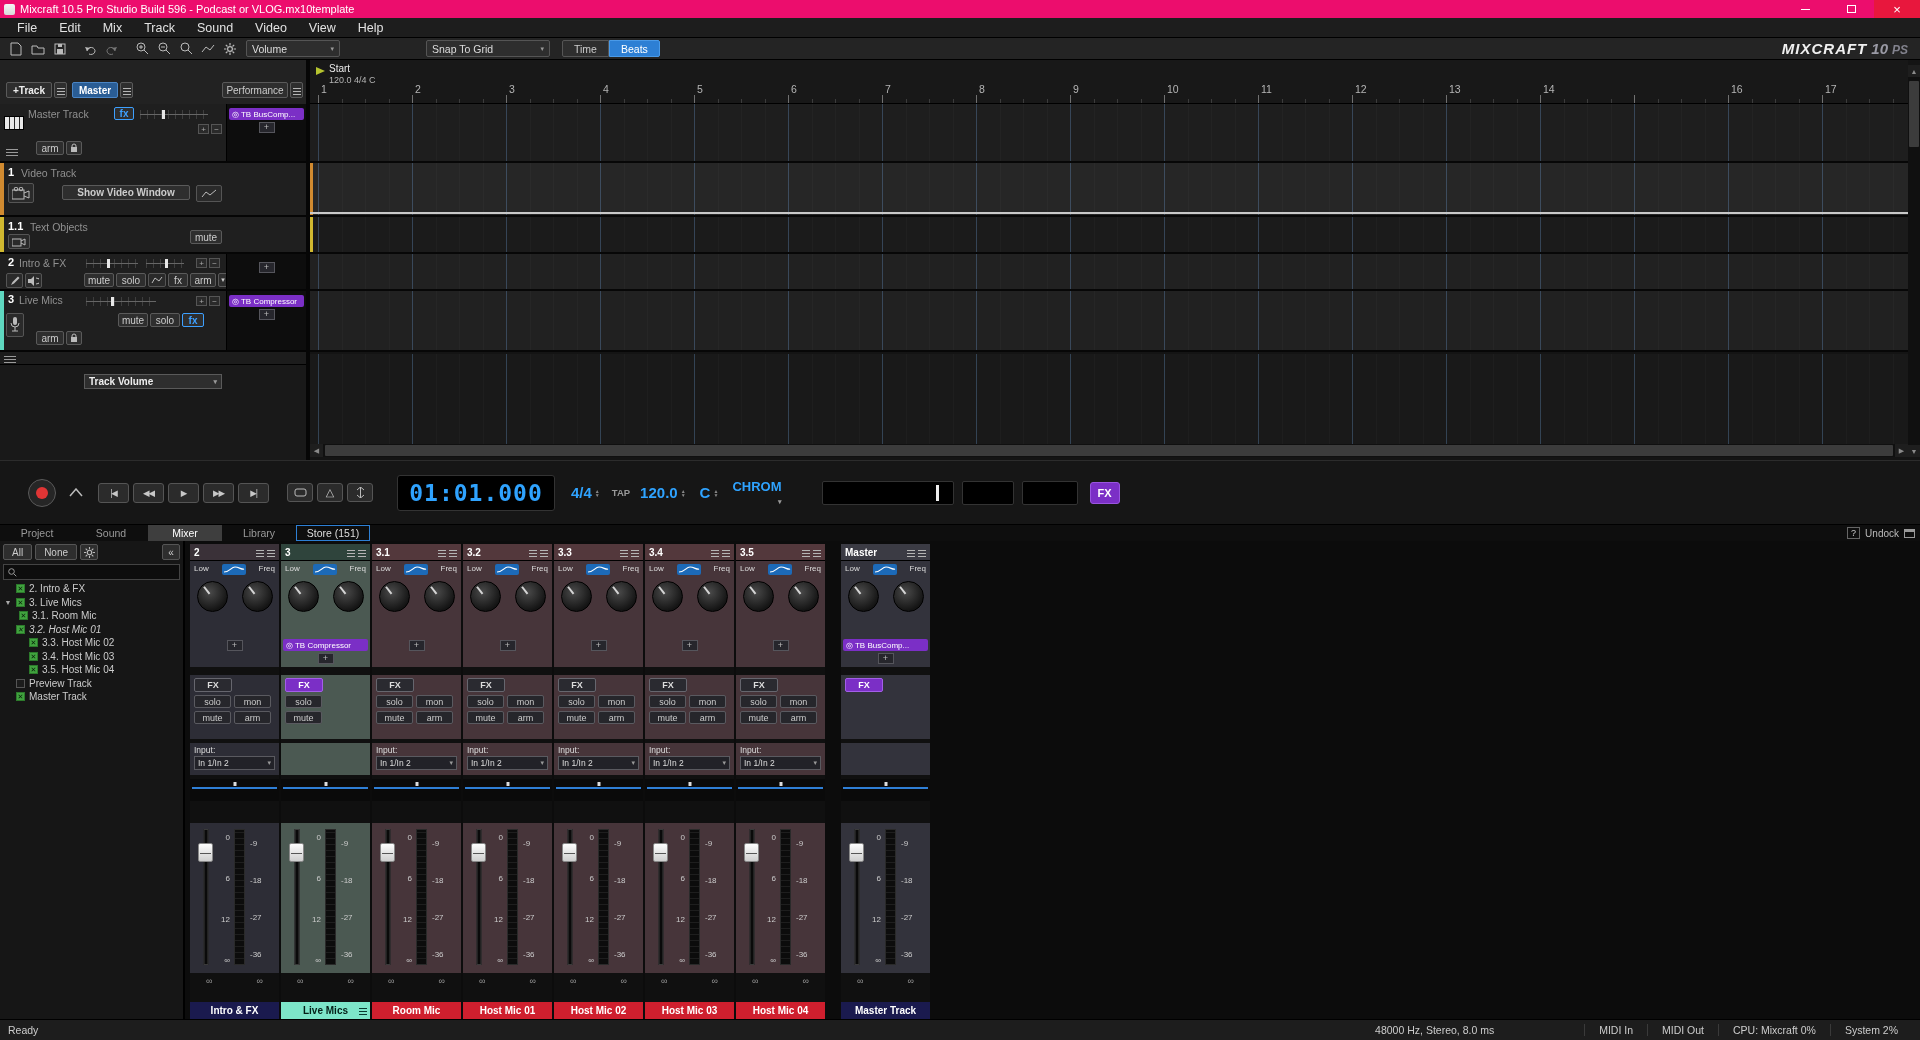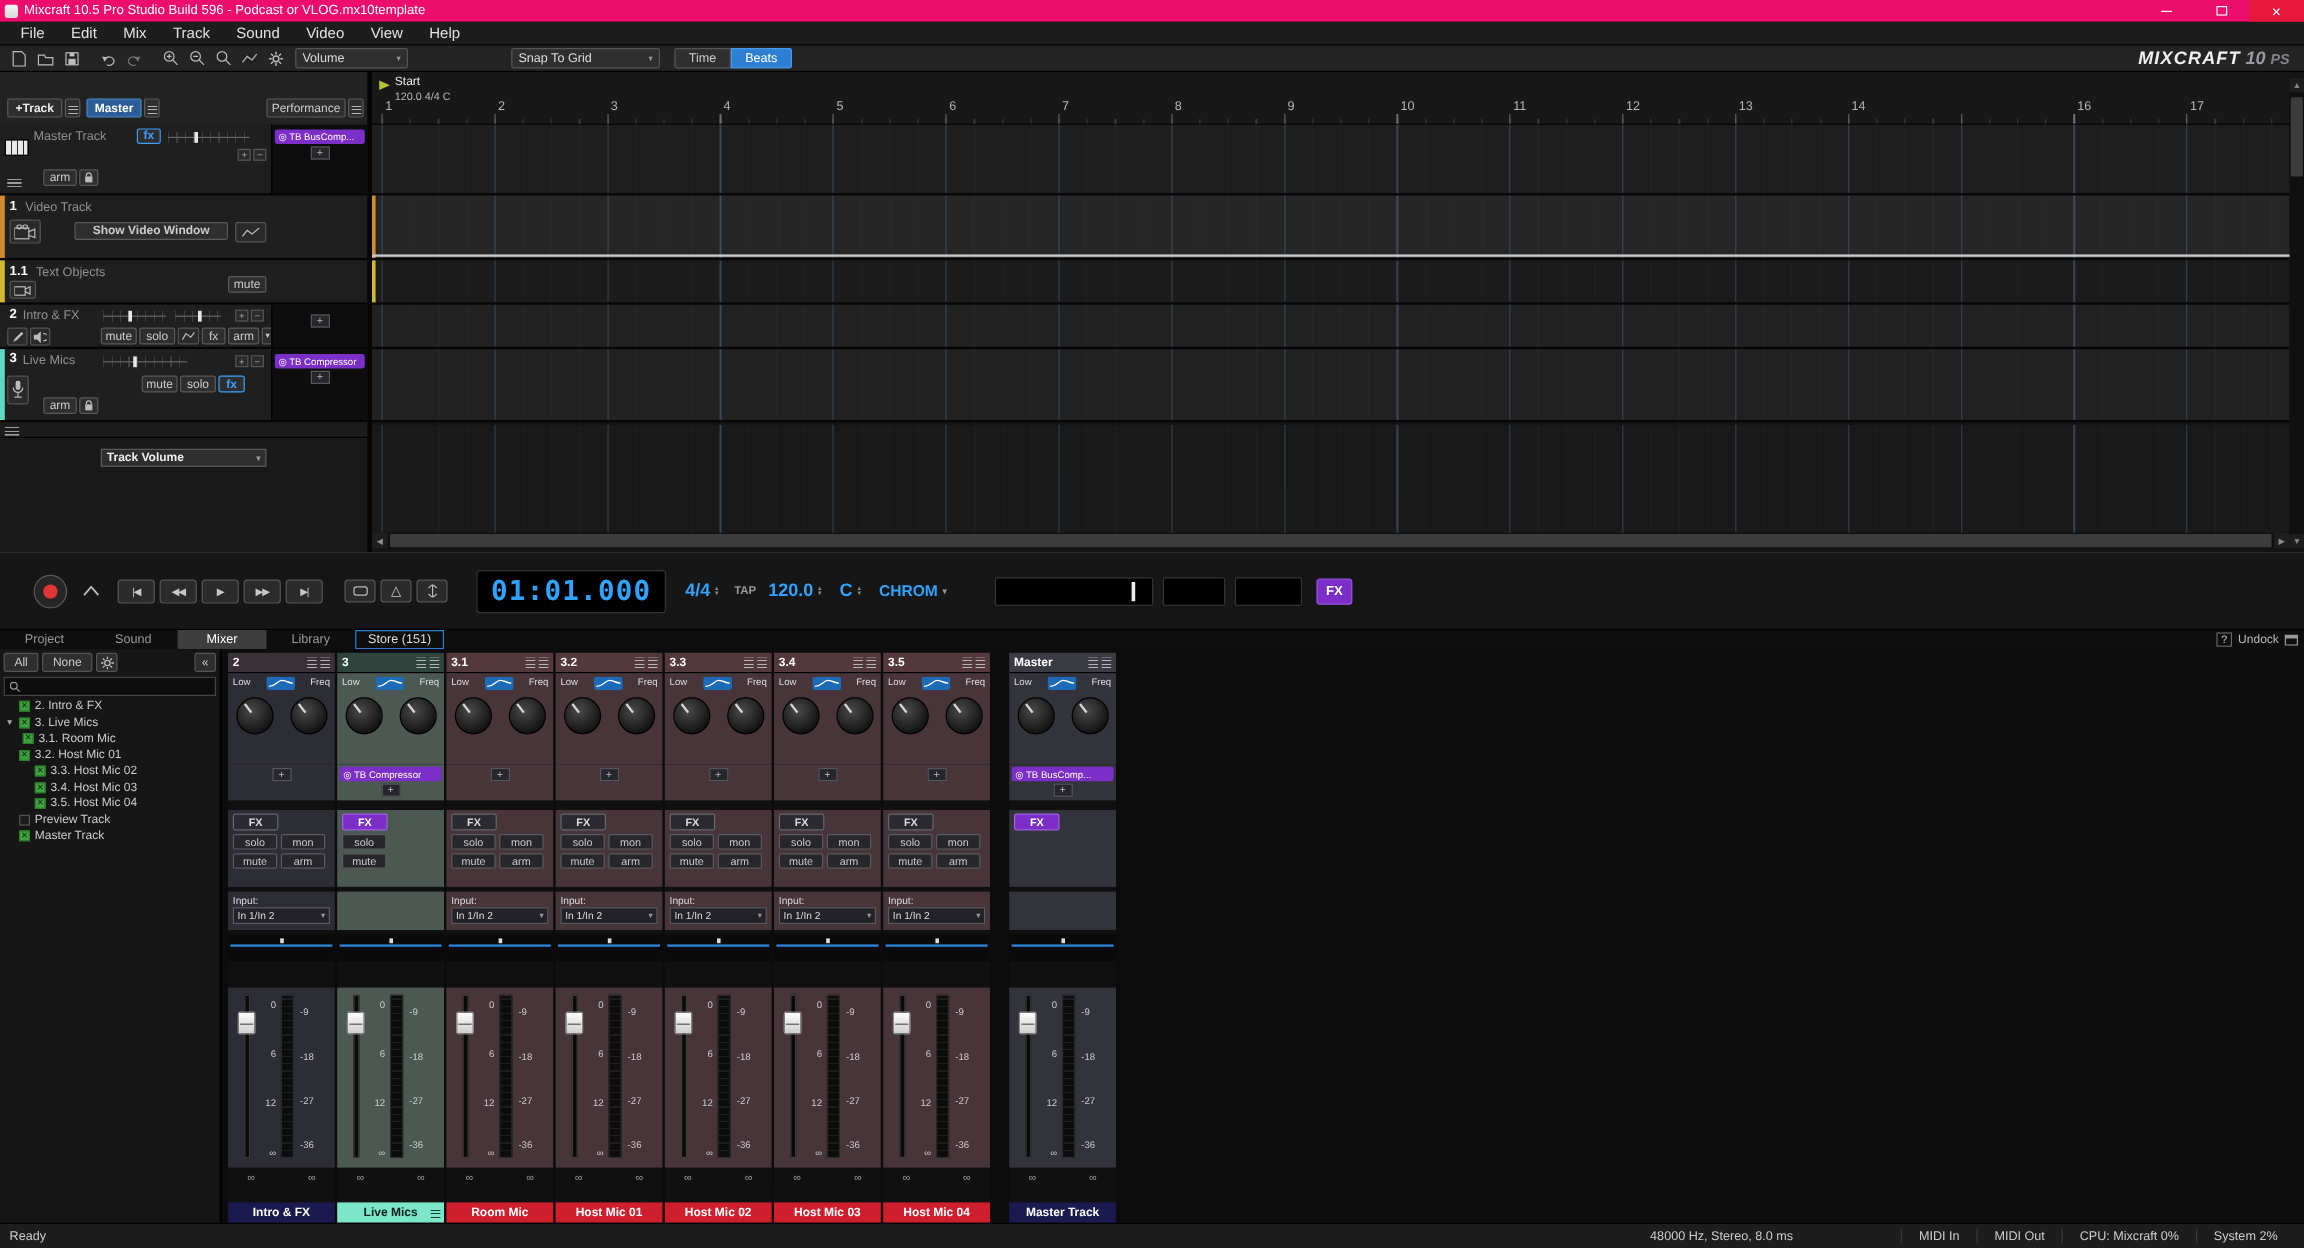--- a/index.html
+++ b/index.html
@@ -128,21 +128,21 @@
     color:#c8c8c8; font-size:8.5px; letter-spacing:-1px; display:flex; align-items:center; justify-content:center; margin-right:4px; }
   .mode-group { display:flex; margin-left:14px; }
   .mode-btn { width:26px; height:19px; background:#2b2b2b; border:1px solid #555; border-radius:3px;
     color:#c8c8c8; display:flex; align-items:center; justify-content:center; margin-right:4px; font-size:11px; }
   .time-display { margin-left:20px; width:158px; height:36px; background:#000; border:1px solid #333; border-radius:3px;
     display:flex; align-items:center; justify-content:center; font-family:"DejaVu Sans Mono", monospace;
     font-weight:bold; font-size:23px; color:#2fa3ff; letter-spacing:1px; }
   .blue-val { color:#2fa3ff; font-weight:bold; font-size:15px; }
   .spinner { display:flex; flex-direction:column; font-size:5px; color:#888; margin-left:3px; line-height:4px; }
   .tap { margin-left:12px; color:#999; font-size:9.5px; font-weight:bold; }
-  .chrom { margin-left:14px; color:#2fa3ff; font-weight:bold; font-size:13px; display:flex; align-items:center; gap:4px; }
+  .chrom { margin-left:14px; color:#2fa3ff; font-weight:bold; font-size:13px; display:flex; align-items:center; gap:4px;flex-direction:column; }
   .meter-box { height:24px; background:#000; border:1px solid #333; border-radius:2px; position:relative; }
   .mb-handle { position:absolute; top:3px; width:3px; height:16px; background:#eee; }
   .fx-transport { margin-left:12px; width:30px; height:22px; background:#7b2fc6; border:1px solid #9a55e0;
     border-radius:3px; color:#fff; font-weight:bold; font-size:11px; display:flex; align-items:center; justify-content:center; }
 
   
   .tabbar { position:absolute; top:525px; height:16px; left:0; right:0; background:#0e0e0e; display:flex; }
   .tab { width:74px; display:flex; align-items:center; justify-content:center; font-size:10.5px; color:#999; }
   .tab.active { background:#3e3e3e; color:#fff; }
   .tab.accent { color:#ddd; box-shadow:inset 0 0 0 1px #2d7fd4; }
@@ -650,21 +650,21 @@
         <div class="list-row">
           <span class="expander">▼</span>
           <span class="cb on">✕</span>
           <span class="list-label">3. Live Mics</span>
         </div>
         <div class="list-row" style="padding-left: 7px;">
           <span class="expander"></span>
           <span class="cb on">✕</span>
           <span class="list-label">3.1. Room Mic</span>
         </div>
-        <div class="list-row" style="">
+        <div class="list-row" style=" font-style: italic;">
           <span class="expander"></span>
           <span class="cb on">✕</span>
           <span class="list-label">3.2. Host Mic 01</span>
         </div>
         <div class="list-row" style="padding-left: 17px;">
           <span class="expander"></span>
           <span class="cb on">✕</span>
           <span class="list-label">3.3. Host Mic 02</span>
         </div>
         <div class="list-row" style="padding-left: 17px;">

